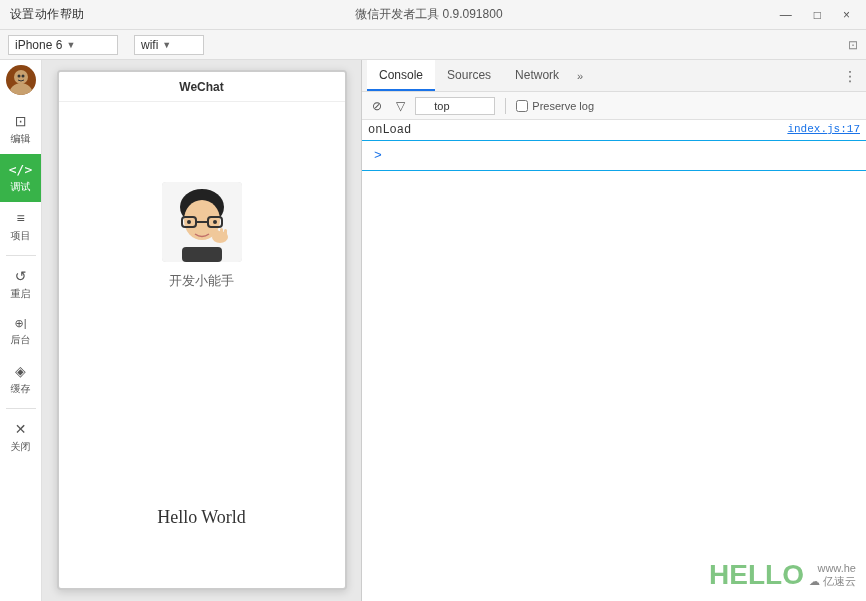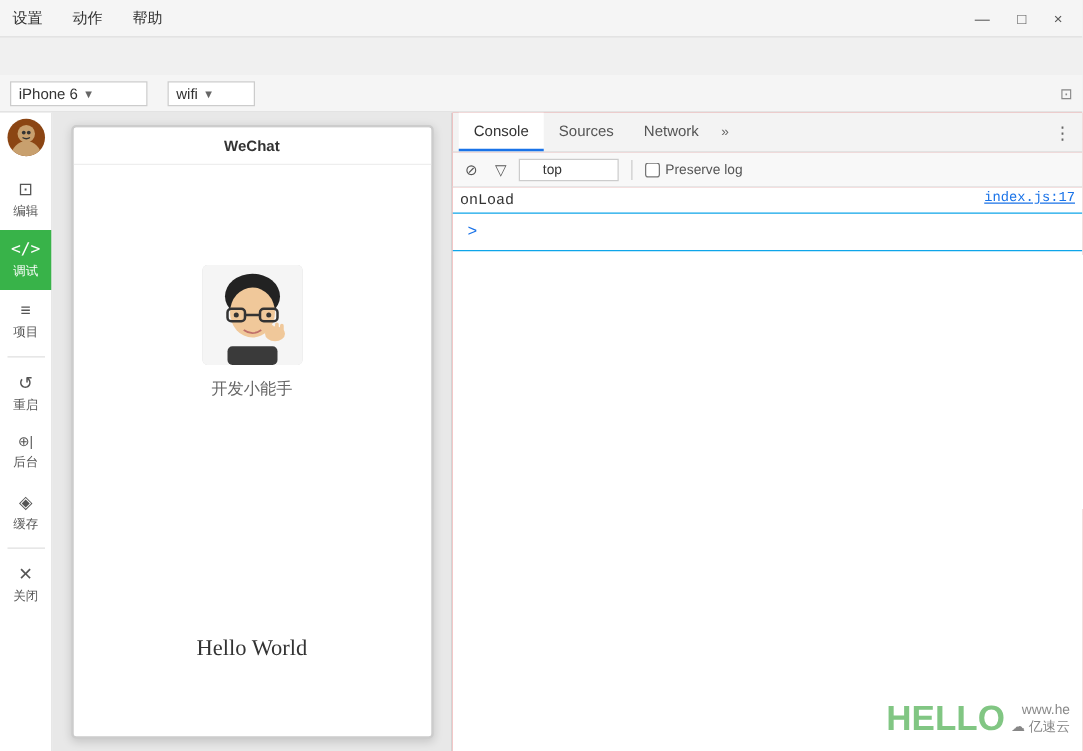--- a/index.html
+++ b/index.html
@@ -10,35 +10,34 @@
       height: 30px;
       background: #f5f5f5;
       border-bottom: 1px solid #ddd;
       display: flex;
       align-items: center;
       justify-content: space-between;
       padding: 0 10px;
       font-size: 12px;
       color: #333;
     }
-    .title-bar-left { display: flex; align-items: center; gap: 24px; text-align: center; }
+    .title-bar-left { display: flex; align-items: center; gap: 1px; text-align: center; }
     .title-bar-center { flex: 1; text-align: center; font-size: 12px; color: #555; }
     .title-bar-right { display: flex; gap: 10px; font-size: 12px; color: #555; }
     .title-btn { cursor: pointer; padding: 2px 6px; }
 
     
     .menu-bar {
       height: 30px;
       background: #f5f5f5;
       border-bottom: 1px solid #ddd;
       display: flex;
       align-items: center;
       padding: 0 8px;
       gap: 16px;
-      margin-top: 30px;
     }
     .menu-item { font-size: 12px; color: #333; cursor: pointer; }
     .device-select {
       display: flex; align-items: center; gap: 4px;
       background: #fff; border: 1px solid #ccc; padding: 2px 6px;
       font-size: 12px; color: #333; cursor: pointer; min-width: 110px;
     }
     .network-select {
       display: flex; align-items: center; gap: 4px;
       background: #fff; border: 1px solid #ccc; padding: 2px 6px;
@@ -230,20 +229,21 @@
   </style>
 </head>
 <body>
 
 <div class="title-bar">
   <div class="title-bar-left">
     <span class="menu-item">设置</span>
     <span class="menu-item">动作</span>
     <span class="menu-item">帮助</span>
   </div>
+  <div class="title-bar-center">微信开发者工具 0.9.091800</div>
   <div class="title-bar-right">
     <span class="title-btn">—</span>
     <span class="title-btn">□</span>
     <span class="title-btn">×</span>
   </div>
 </div>
 
 <div class="menu-bar">
   <div class="device-select">
     <span>iPhone 6</span>

